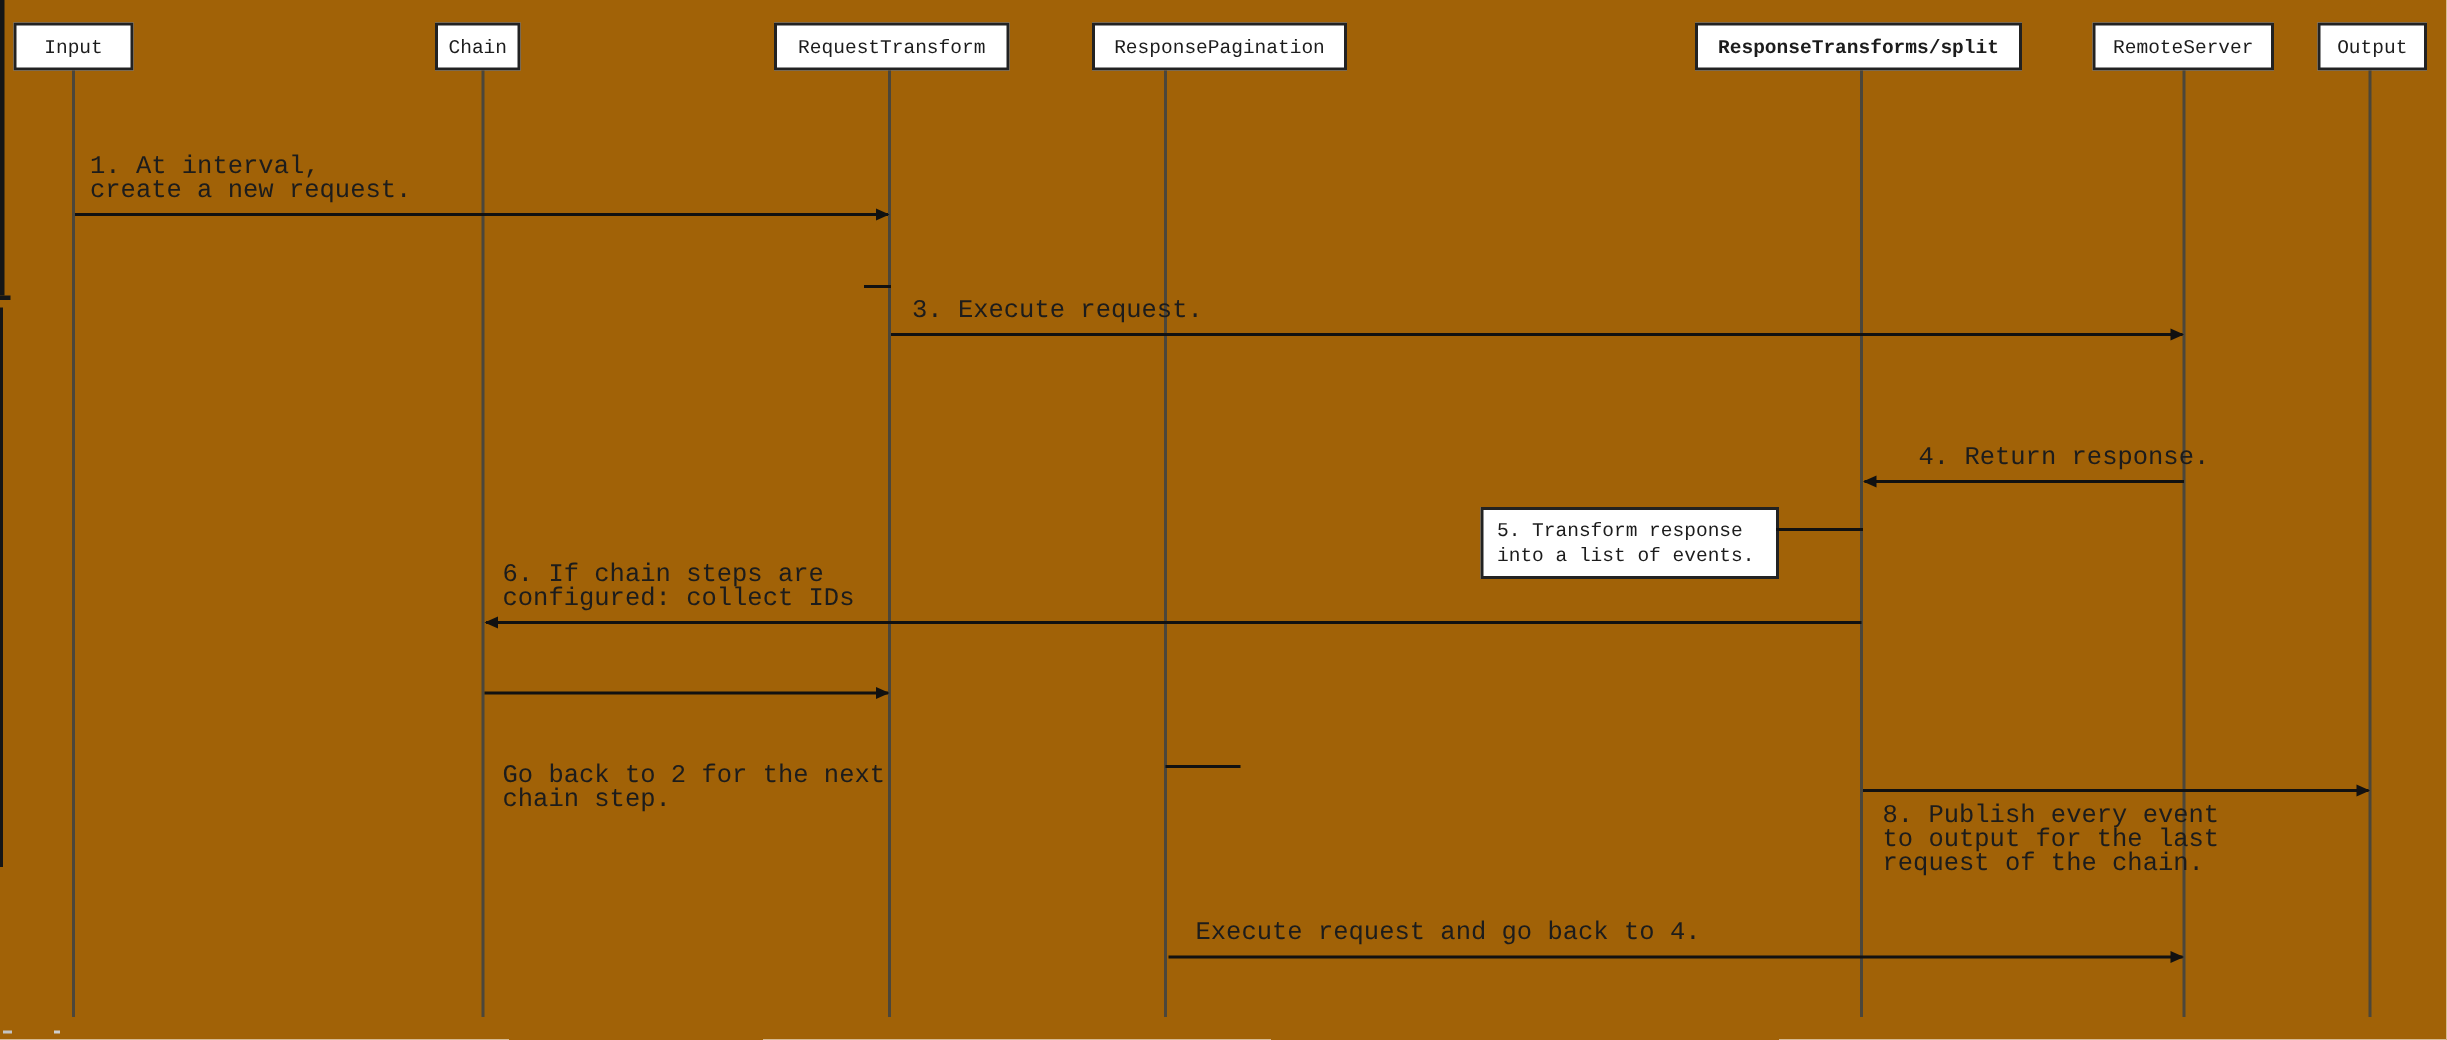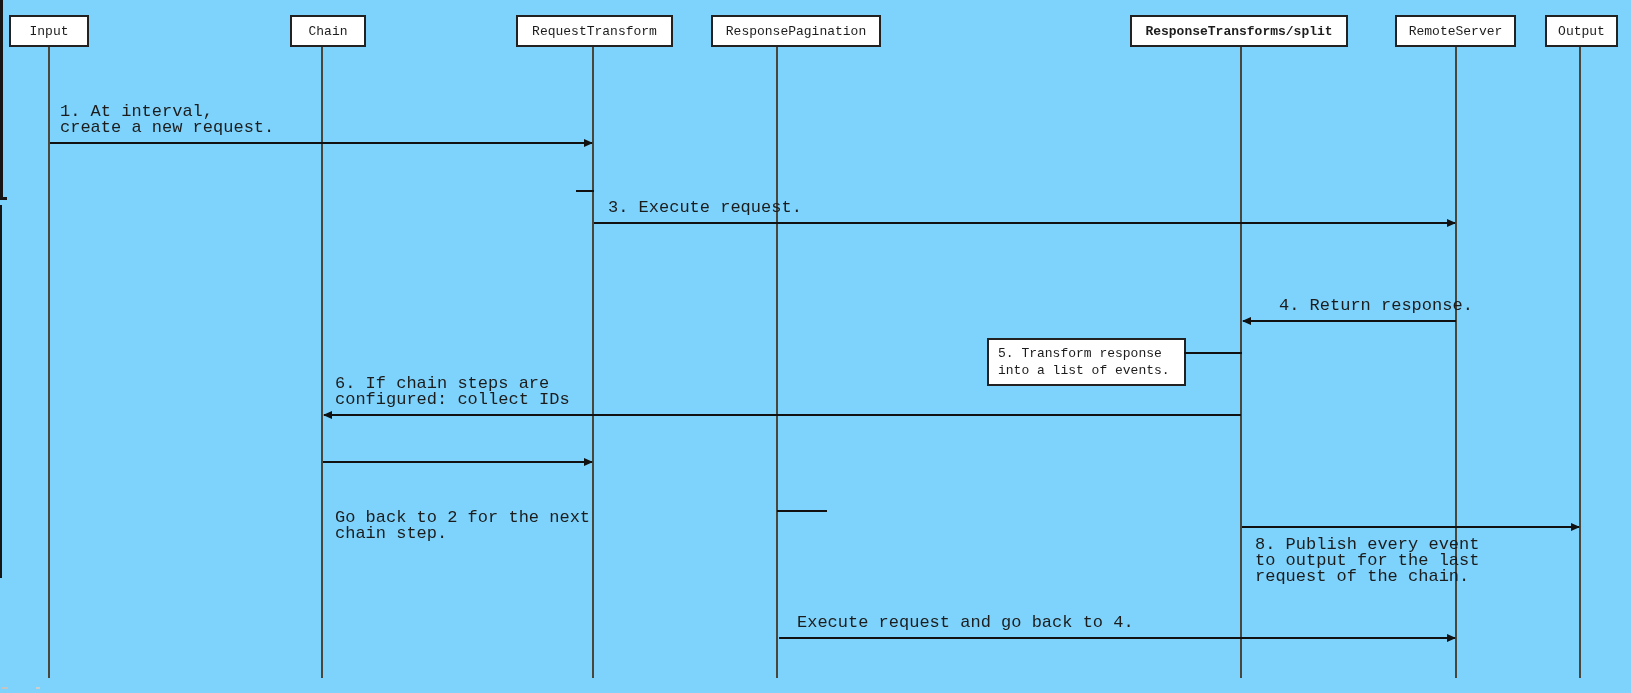--- a/index.html
+++ b/index.html
@@ -1,19 +1,19 @@
 <!DOCTYPE html>
 <html><head>
 <meta charset="utf-8">
 <style>
   html,body{margin:0;padding:0;background:#ffffff;}
   .canvas{
     position:relative;
     width:1631px;height:693px;
-    background:#7dd3fc;
+    background:#a16207;
     overflow:hidden;
     font-family:"Liberation Mono","DejaVu Sans Mono",monospace;
     color:#1c1c1c;
   }
   
   .actor{
     position:absolute;
     top:15px;height:32px;
     box-sizing:border-box;
     background:#ffffff;
@@ -56,27 +56,27 @@
   .speck{position:absolute;}
 </style>
 </head>
 <body>
 
 <div class="canvas">
 
   <div class="actor" style="left:9px;width:80px;">
       <span>Input</span>
     </div>
-  <div class="actor" style="left:290px;width:76px;justify-content:center;">
+  <div class="actor" style="left:290px;width:57px;justify-content:center;">
       <span>Chain</span>
     </div>
   <div class="actor" style="left:516px;width:157px;">
       <span>RequestTransform</span>
     </div>
-  <div class="actor" style="left:711px;width:170px;">
+  <div class="actor" style="left:728px;width:170px;">
       <span>ResponsePagination</span>
     </div>
   <div class="actor" style="left:1130px;width:218px;font-weight:bold;">
       <span>ResponseTransforms/split</span>
     </div>
   <div class="actor" style="left:1395px;width:121px;">
       <span>RemoteServer</span>
     </div>
   <div class="actor" style="left:1545px;width:73px;">
       <span>Output</span>

